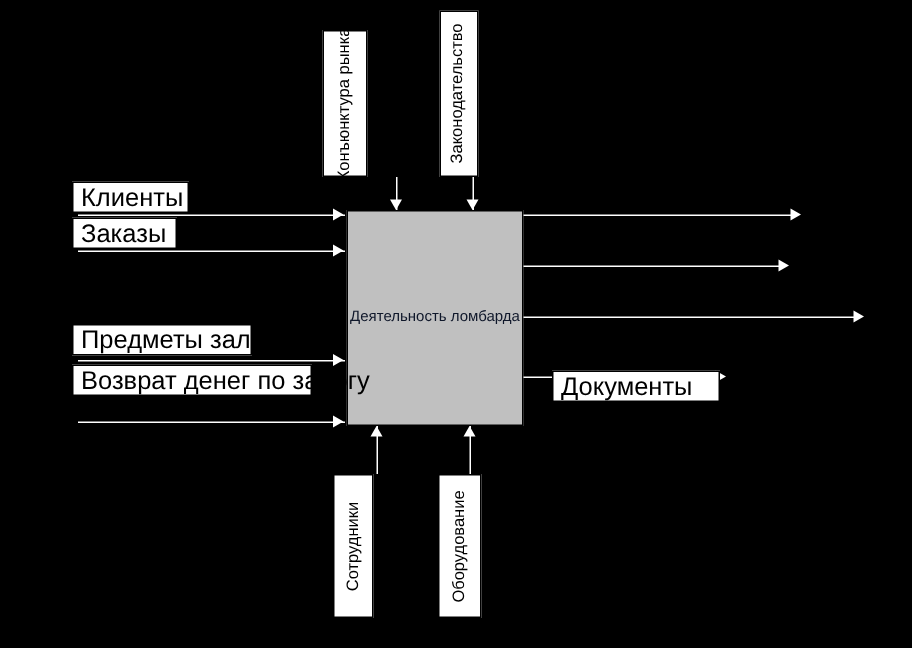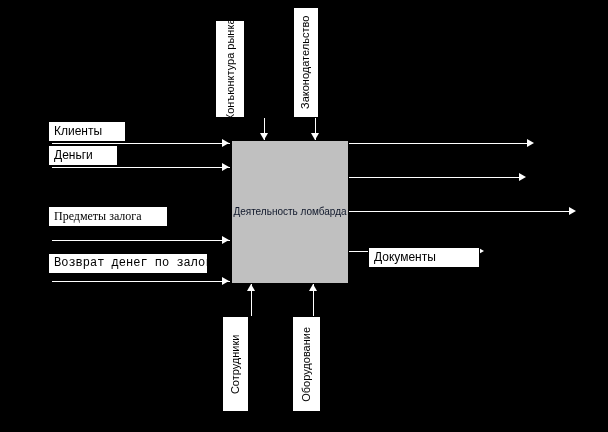--- a/index.html
+++ b/index.html
@@ -14,21 +14,21 @@
     background: #000000;
     overflow: hidden;
     font-family: "Liberation Sans", sans-serif;
   }
   .box {
     position: absolute;
     background: #ffffff;
     color: #000000;
     border: 1px solid #000000;
     box-sizing: border-box;
-    font-size: 12px;
+    font-size: 17px;
     line-height: 1.15;
     display: flex;
     align-items: center;
     justify-content: flex-start;
     padding: 2px 5px;
     white-space: nowrap;
   }
   
   .vbox {
     position: absolute;
@@ -129,28 +129,28 @@
   <div class="arrowhead-r" style="left:222px; top:236px;"></div>
 
   <div class="arrow-h" style="left:52px; top:281px; width:178px;"></div>
   <div class="arrowhead-r" style="left:222px; top:277px;"></div>
 
   <div class="box" style="left:48px; top:121px; width:78px; height:21px;">
     <span>Клиенты</span>
   </div>
 
   <div class="box" style="left:48px; top:145px; width:70px; height:21px;">
-    <span>Деньги</span>
+    <span>Заказы</span>
   </div>
 
-  <div class="box" style="left:48px; top:206px; width:120px; height:21px;font-family:Liberation Serif, serif;">
+  <div class="box" style="left:48px; top:216px; width:120px; height:21px;">
     <span>Предметы залога</span>
   </div>
 
-  <div class="box" style="left:48px; top:253px; width:160px; height:21px;font-family:Liberation Mono, monospace;">
+  <div class="box" style="left:48px; top:243px; width:160px; height:21px;">
     <span>Возврат денег по залогу</span>
   </div>
 
   <div class="arrow-h" style="left:349px; top:143px; width:180px;"></div>
   <div class="arrowhead-r" style="left:527px; top:139px;"></div>
 
   <div class="arrow-h" style="left:349px; top:177px; width:172px;"></div>
   <div class="arrowhead-r" style="left:519px; top:173px;"></div>
 
   <div class="arrow-h" style="left:349px; top:211px; width:222px;"></div>

